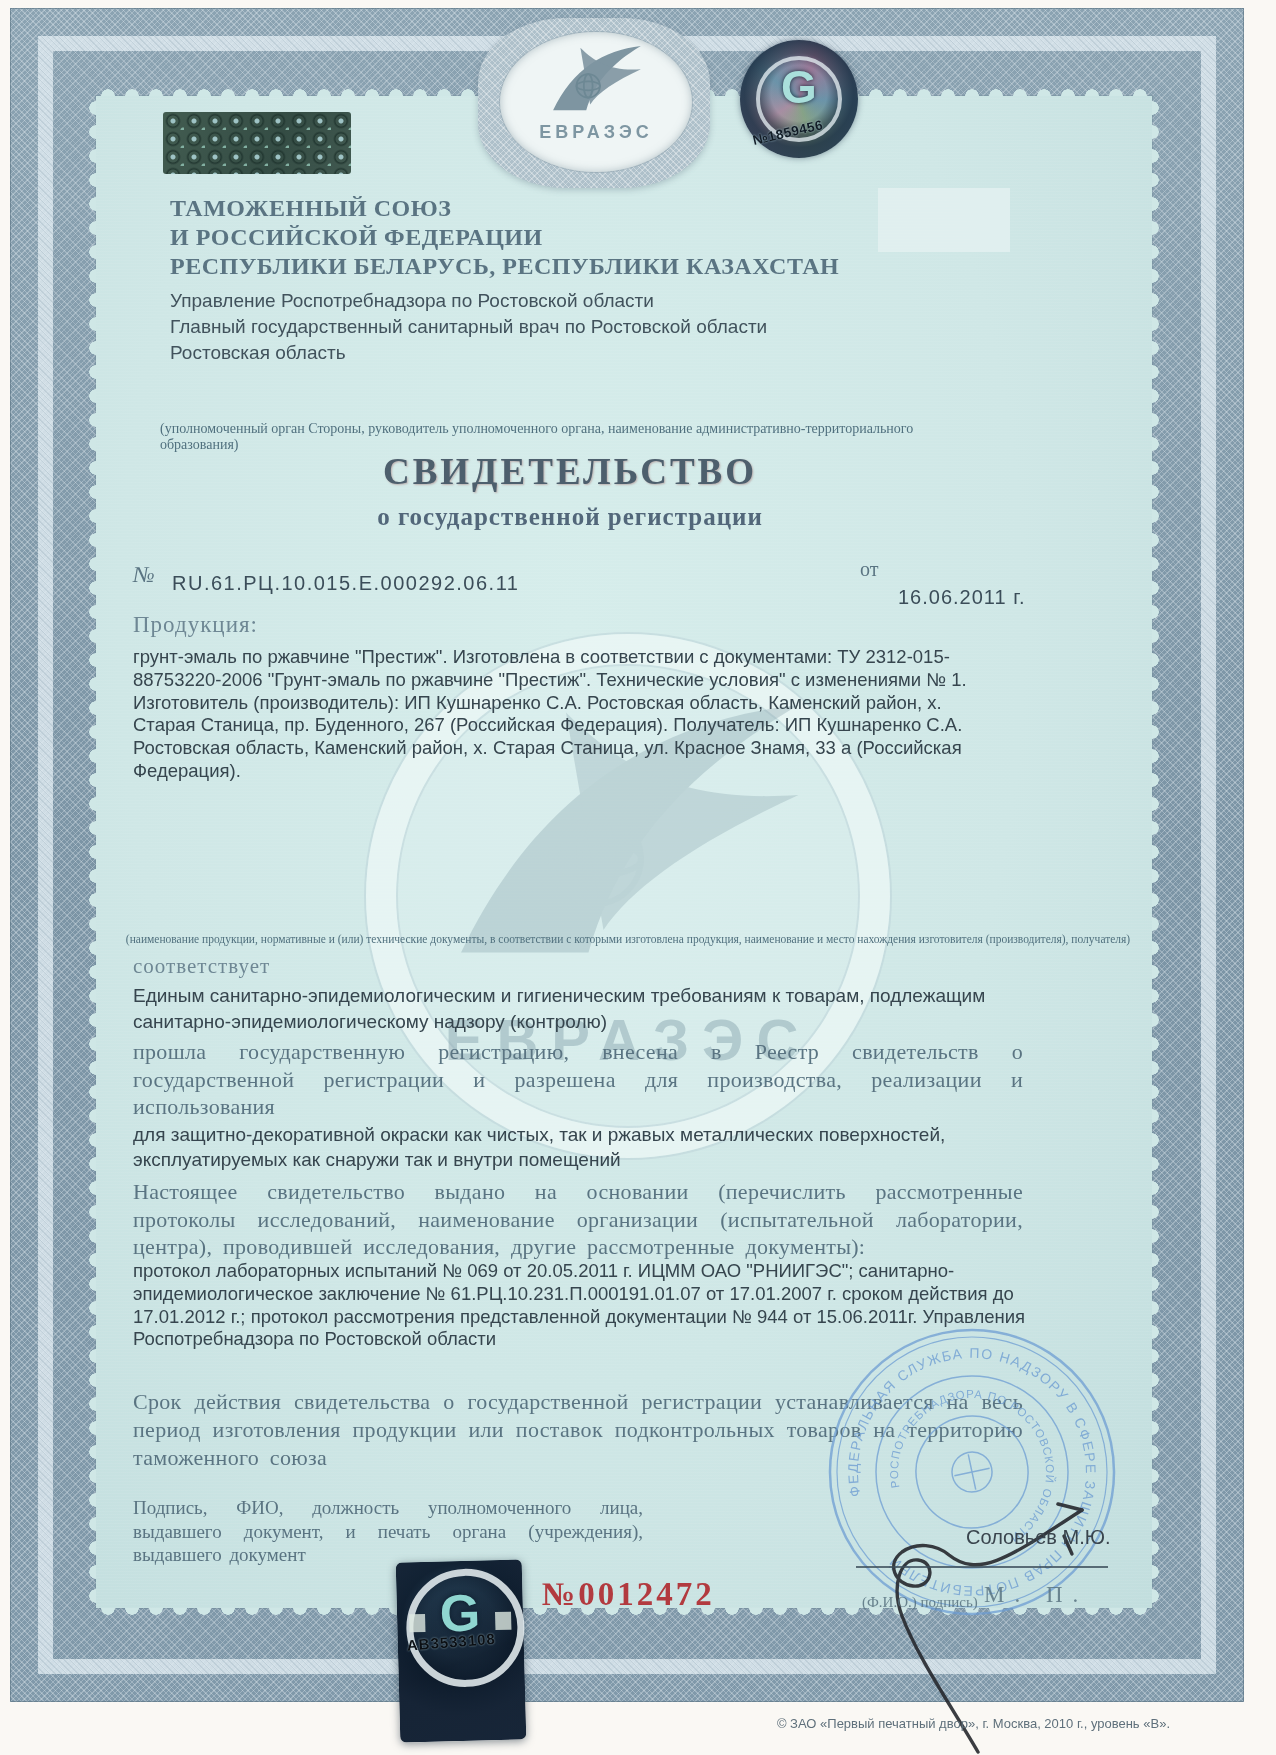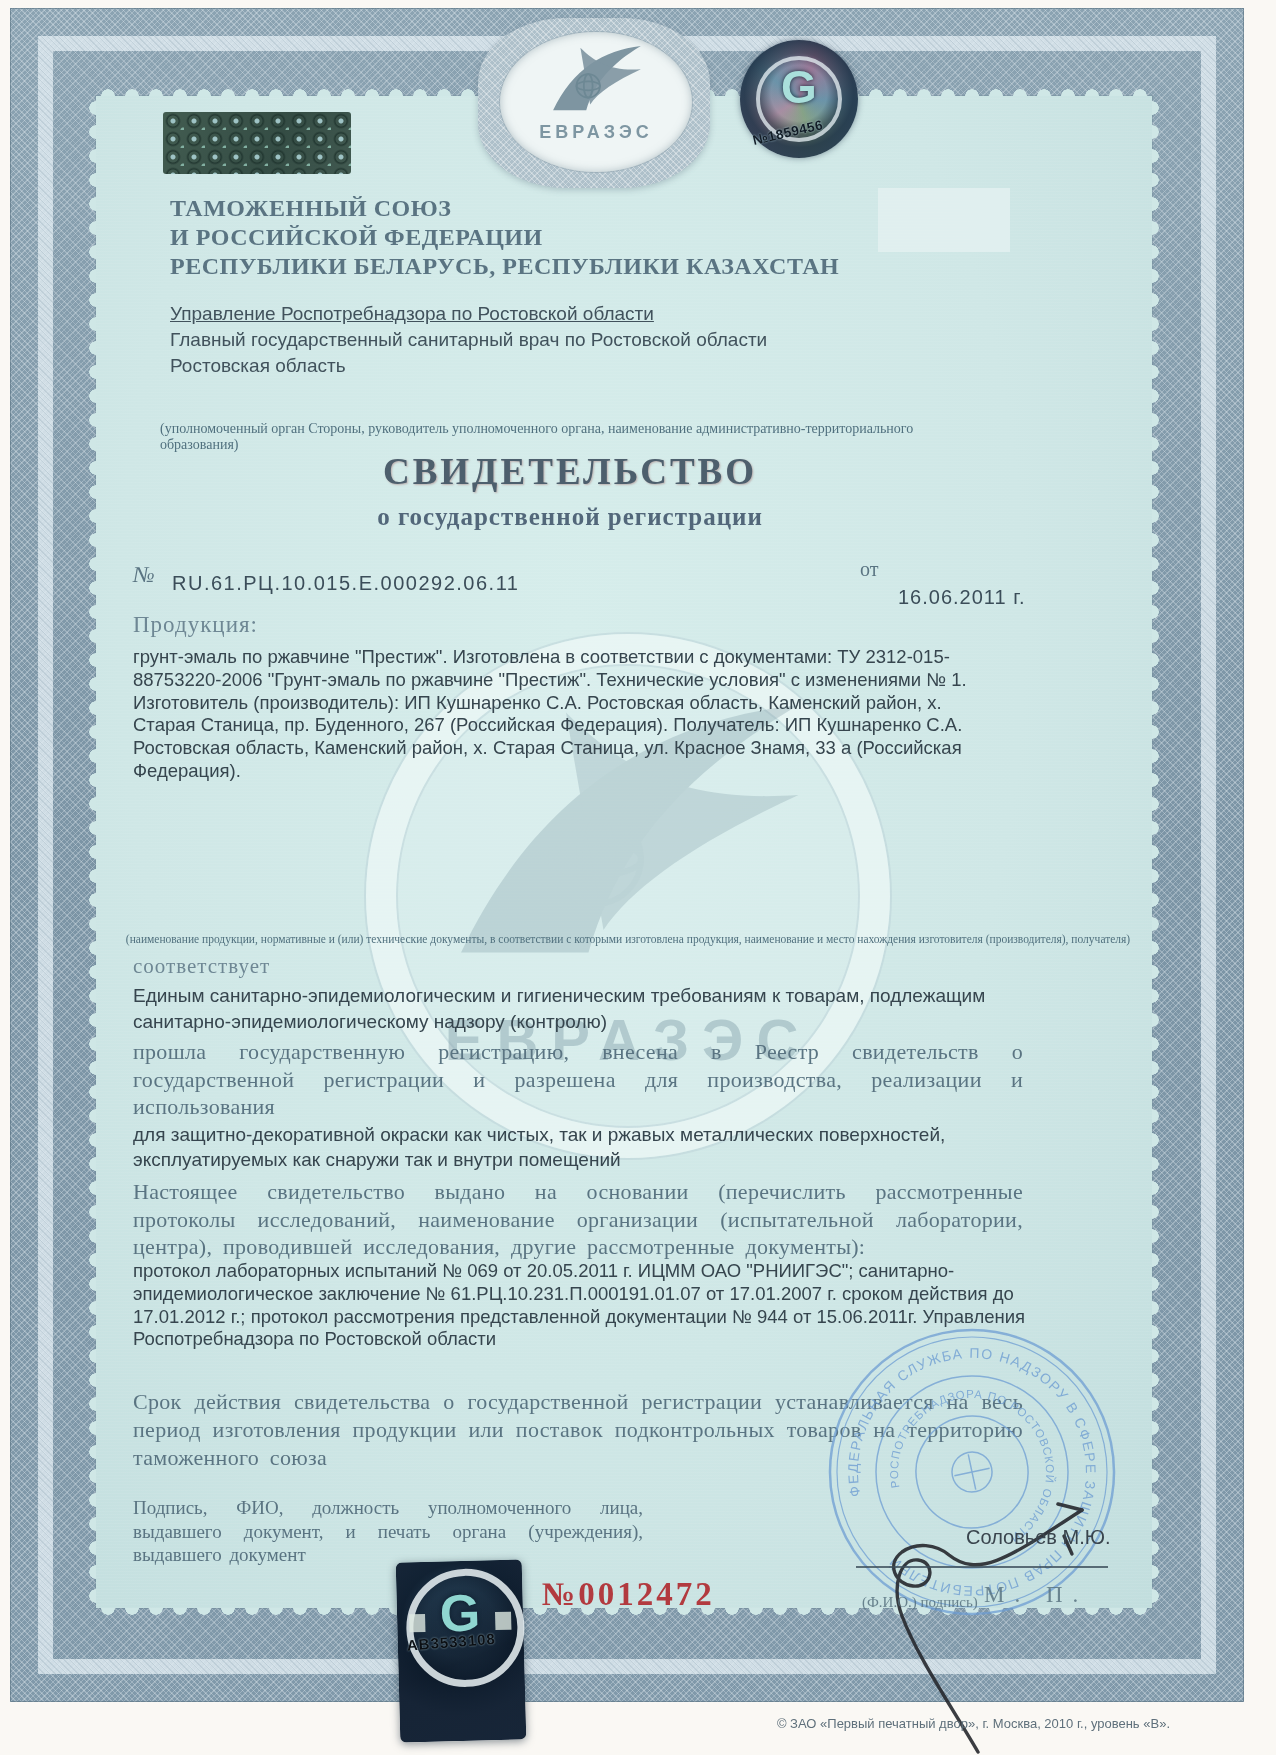--- a/index.html
+++ b/index.html
@@ -101,21 +101,21 @@
   .holo-bottom .holo-num{position:absolute;left:9px;top:72px;transform:rotate(-3deg);
     font-weight:bold;font-size:15px;letter-spacing:1px;color:#0b0f14;
     text-shadow:0 0 2px rgba(200,230,235,.7);}
 
   
   .abs{position:absolute;}
   .header-block{left:170px;top:194px;width:800px;}
   .h-line{font-family:"Liberation Serif",serif;font-weight:bold;font-size:24px;line-height:29px;
     color:var(--heading-text);letter-spacing:.5px;}
   .a-line{font-size:19px;line-height:26px;color:#41525c;}
-  .a-first{margin-top:20px;text-decoration:underline;}
+  .a-first{margin-top:7px;}
   .light-patch{left:878px;top:188px;width:132px;height:64px;background:rgba(230,242,242,.75);}
 
   .caption{font-family:"Liberation Serif",serif;color:#50707e;}
   .caption1{left:160px;top:421px;width:820px;font-size:14px;}
   .title-main{left:140px;top:450px;width:860px;text-align:center;font-family:"Liberation Serif",serif;
     font-weight:bold;font-size:37px;letter-spacing:3px;color:#4d5f6d;
     text-shadow:1px 1px 2px rgba(145,70,70,.35);}
   .title-sub{left:140px;top:503px;width:860px;text-align:center;font-family:"Liberation Serif",serif;
     font-weight:bold;font-size:25px;color:#52677a;letter-spacing:1px;}
 

